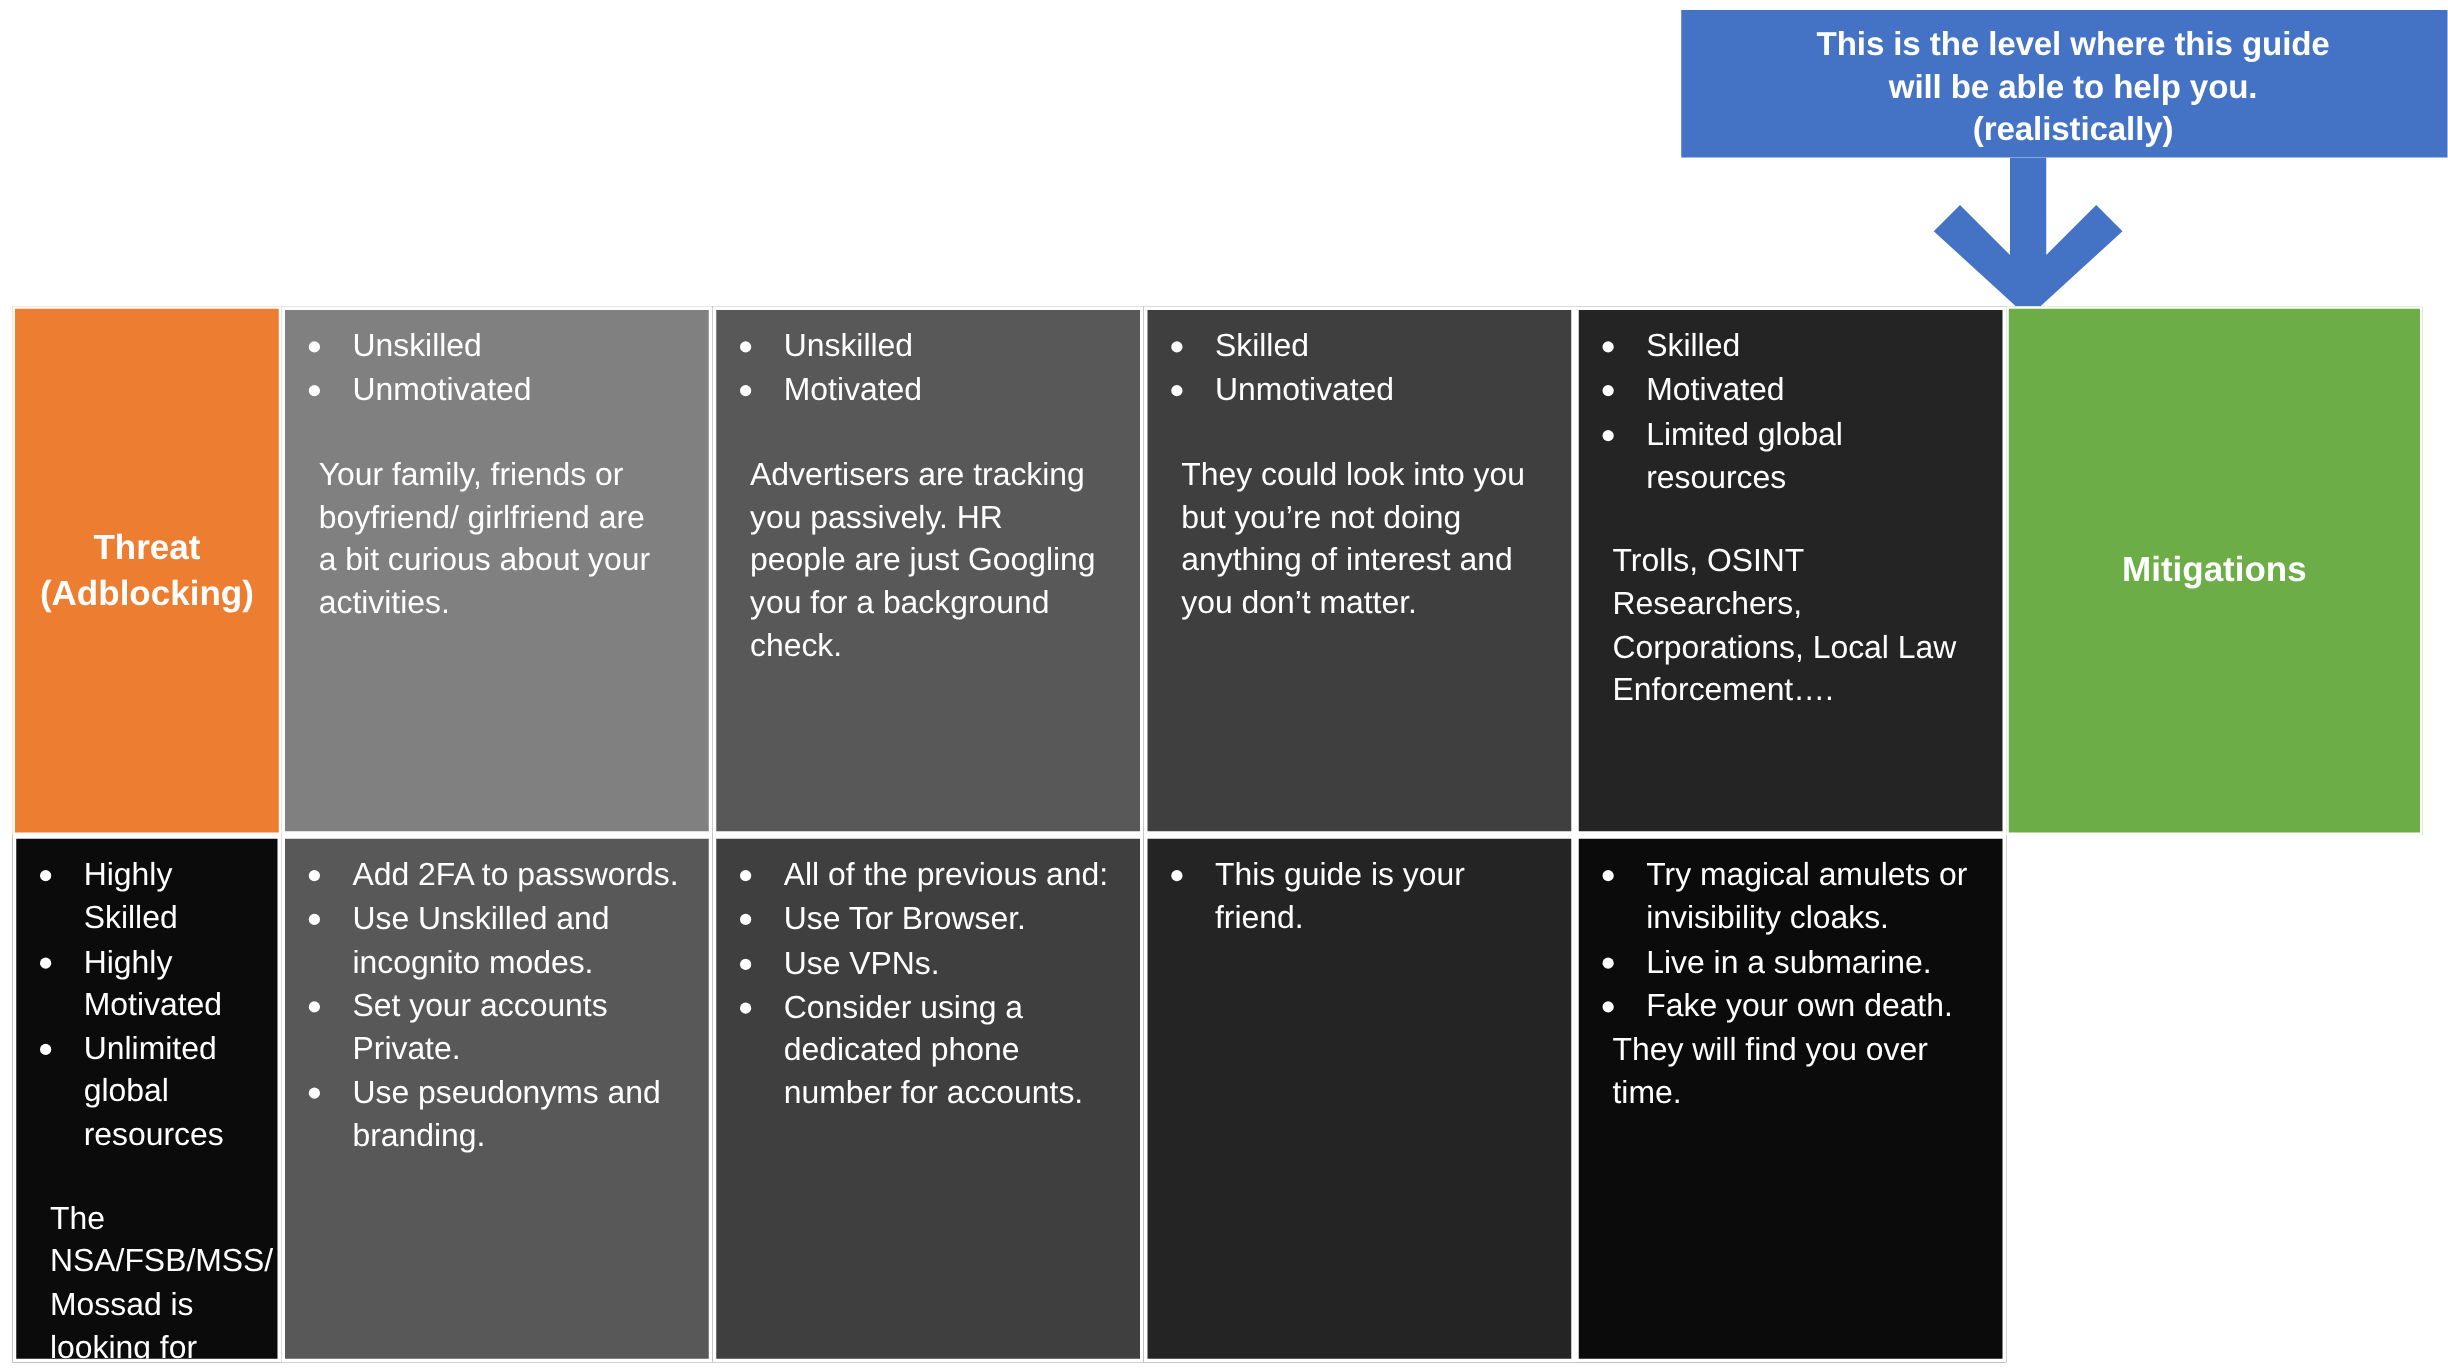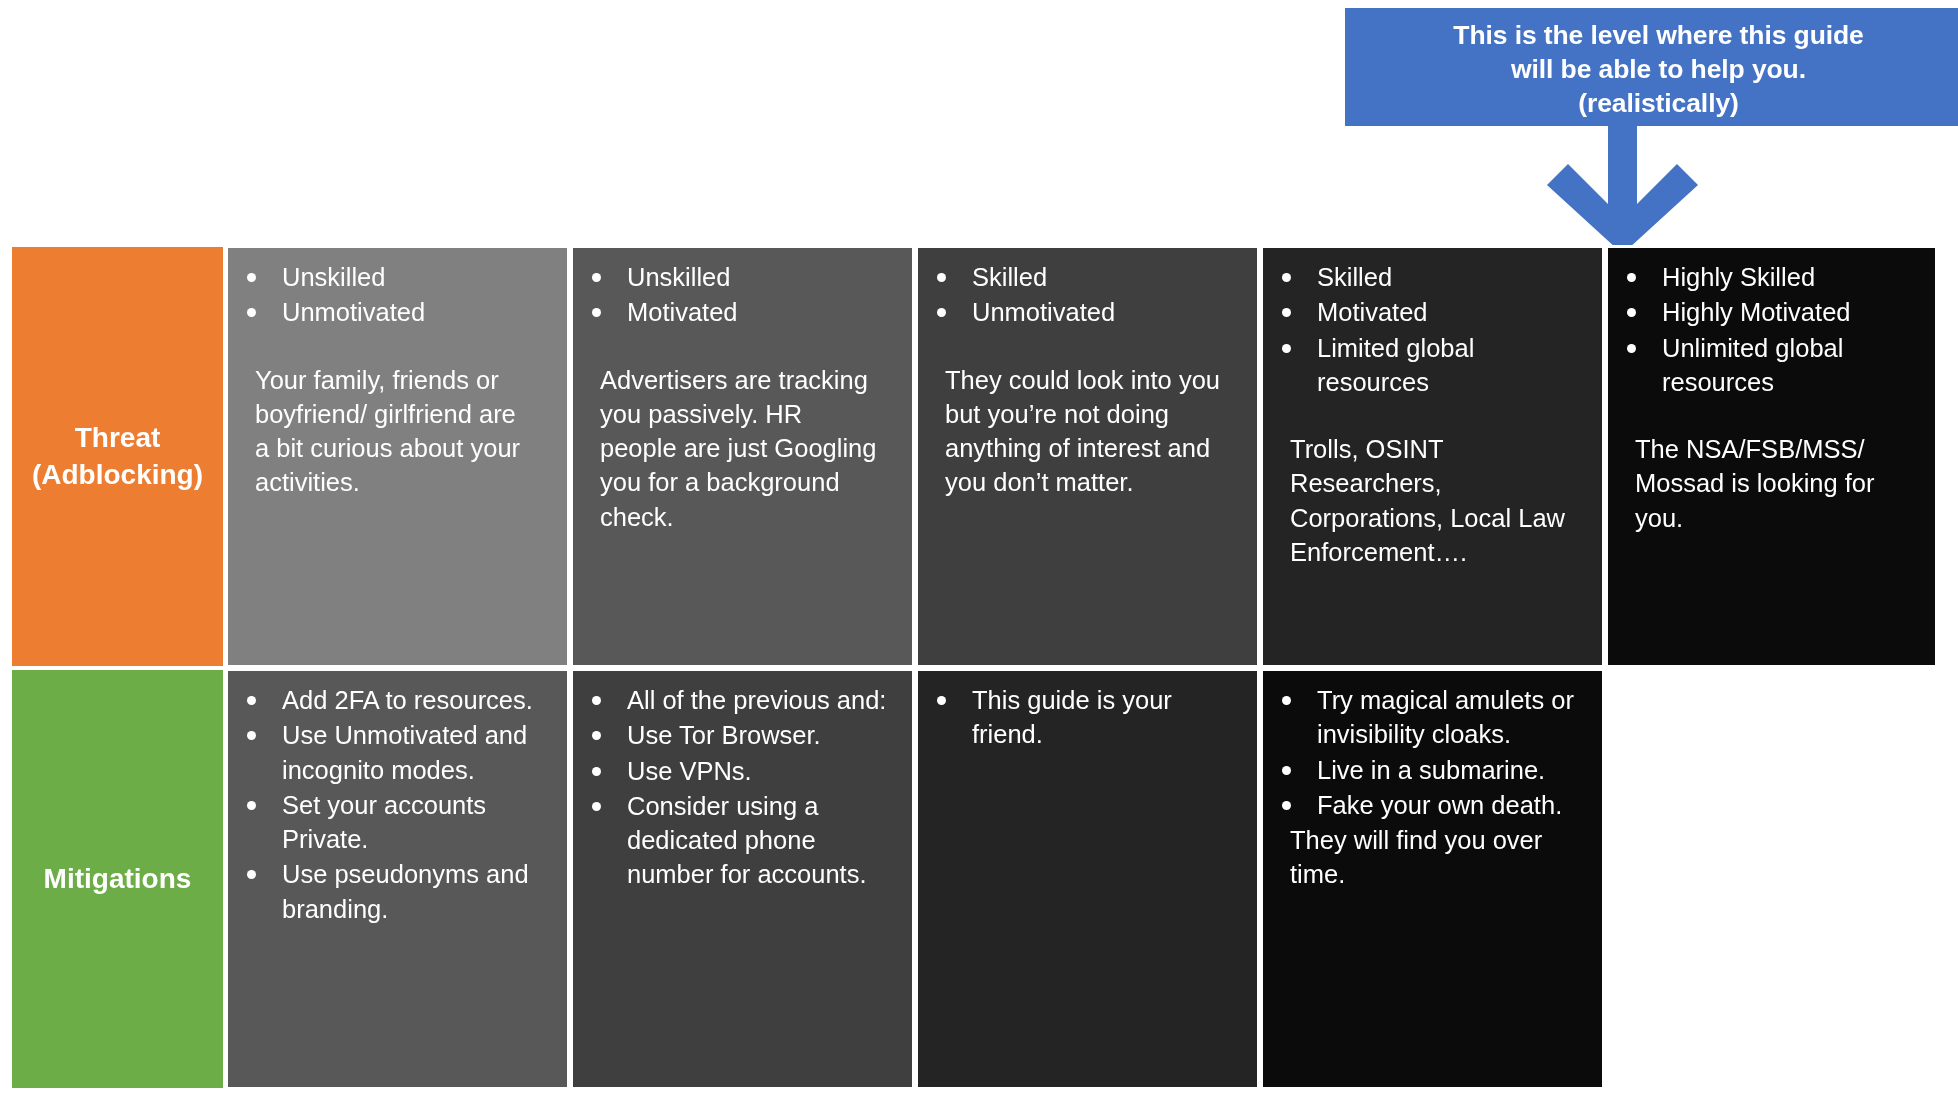--- a/index.html
+++ b/index.html
@@ -179,40 +179,40 @@
 
   <div class="cell content-cell lvl-4">
     <ul class="bullets">
       <li>Skilled</li>
       <li>Motivated</li>
       <li>Limited global resources</li>
     </ul>
     <p class="para spaced">Trolls, OSINT Researchers, Corporations, Local Law Enforcement….</p>
   </div>
 
-  <div class="cell content-cell lvl-5">
-    <ul class="bullets">
-      <li>Highly Skilled</li>
-      <li>Highly Motivated</li>
-      <li>Unlimited global resources</li>
-    </ul>
-    <p class="para spaced">The NSA/FSB/MSS/ Mossad is looking for you.</p>
-  </div>
-
   <div class="cell label-cell label-mitig">
     <div>
       <span class="ll">Mitigations</span>
     </div>
   </div>
 
+  <div class="cell content-cell lvl-5">
+    <ul class="bullets">
+      <li>Highly Skilled</li>
+      <li>Highly Motivated</li>
+      <li>Unlimited global resources</li>
+    </ul>
+    <p class="para spaced">The NSA/FSB/MSS/ Mossad is looking for you.</p>
+  </div>
+
 
   <div class="cell content-cell lvl-2">
     <ul class="bullets">
-      <li>Add 2FA to resources.</li>
-      <li>Use Unmotivated and incognito modes.</li>
+      <li>Add 2FA to passwords.</li>
+      <li>Use Unskilled and incognito modes.</li>
       <li>Set your accounts Private.</li>
       <li>Use pseudonyms and branding.</li>
     </ul>
   </div>
 
   <div class="cell content-cell lvl-3">
     <ul class="bullets">
       <li>All of the previous and:</li>
       <li>Use Tor Browser.</li>
       <li>Use VPNs.</li>

